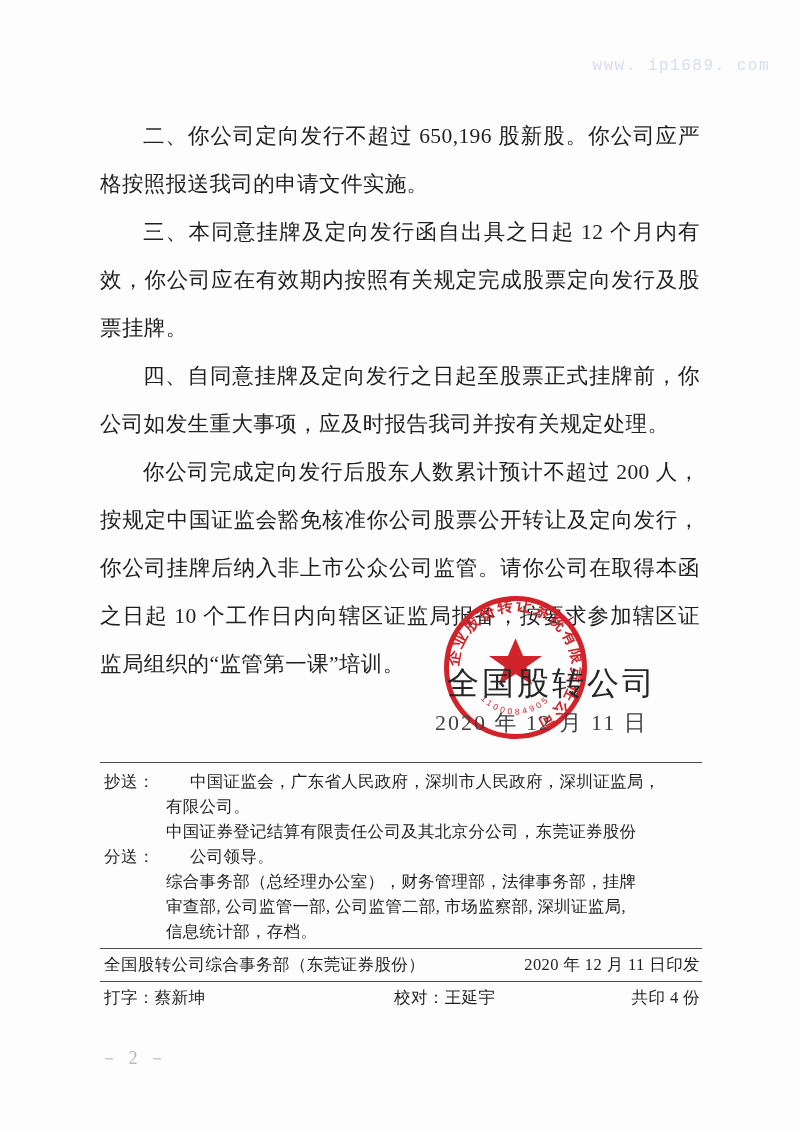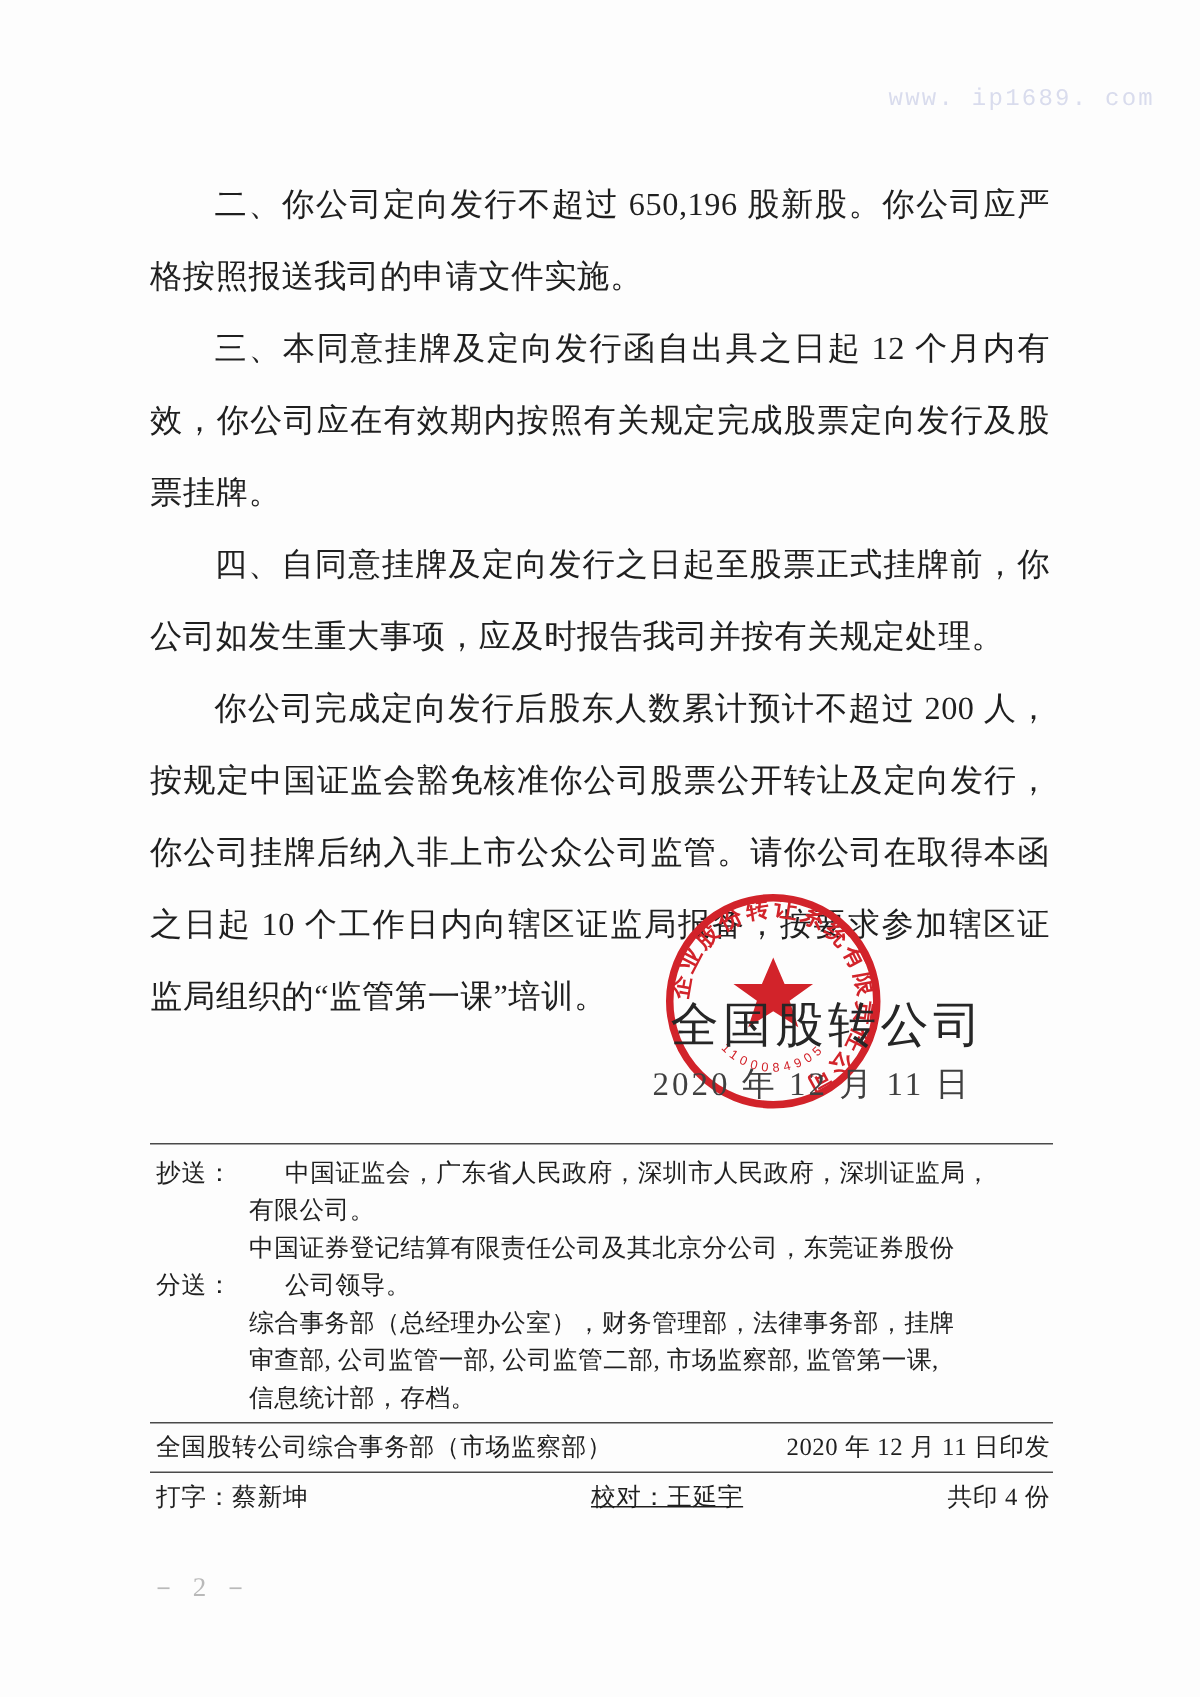--- a/index.html
+++ b/index.html
@@ -137,21 +137,21 @@
     display: flex;
     align-items: baseline;
     font-size: 16.5px;
     line-height: 28px;
     padding: 2px 2px 2px 4px;
     color: #1f1f1f;
     letter-spacing: 0.4px;
   }
   .ftable-row .cell-left  { flex: 0 0 auto; white-space: nowrap; }
   .ftable-row .cell-right { margin-left: auto; white-space: nowrap; }
-  .ftable-row .cell-mid   { white-space: nowrap; text-decoration: underline; }
+  .ftable-row .cell-mid   { white-space: nowrap; }
   .ftable-row.split3 .cell-left { width: 290px; }
   .ftable-row.split3 .cell-mid  { width: 230px; }
 
   
   .page-number {
     position: absolute;
     left: 100px;
     top: 1046px;
     font-size: 18px;
     letter-spacing: 3px;
@@ -216,28 +216,28 @@
       <span class="dist-text">中国证监会，广东省人民政府，深圳市人民政府，深圳证监局，</span>
     </div>
     <div class="dist-cont">有限公司。</div>
     <div class="dist-cont">中国证券登记结算有限责任公司及其北京分公司，东莞证券股份</div>
 
     <div class="dist-row">
       <span class="dist-label">分送：</span>
       <span class="dist-text">公司领导。</span>
     </div>
     <div class="dist-cont">综合事务部（总经理办公室），财务管理部，法律事务部，挂牌</div>
-    <div class="dist-cont">审查部, 公司监管一部, 公司监管二部, 市场监察部, 监管第一课,</div>
+    <div class="dist-cont">审查部, 公司监管一部, 公司监管二部, 市场监察部, 深圳证监局,</div>
     <div class="dist-cont">信息统计部，存档。</div>
   </div>
 
   <div class="rule"></div>
 
   <div class="ftable-row">
-    <span class="cell-left">全国股转公司综合事务部（市场监察部）</span>
+    <span class="cell-left">全国股转公司综合事务部（东莞证券股份）</span>
     <span class="cell-right">2020 年 12 月 11 日印发</span>
   </div>
 
   <div class="rule thin"></div>
 
   <div class="ftable-row split3">
     <span class="cell-left">打字：蔡新坤</span>
     <span class="cell-mid">校对：王延宇</span>
     <span class="cell-right">共印 4 份</span>
   </div>

